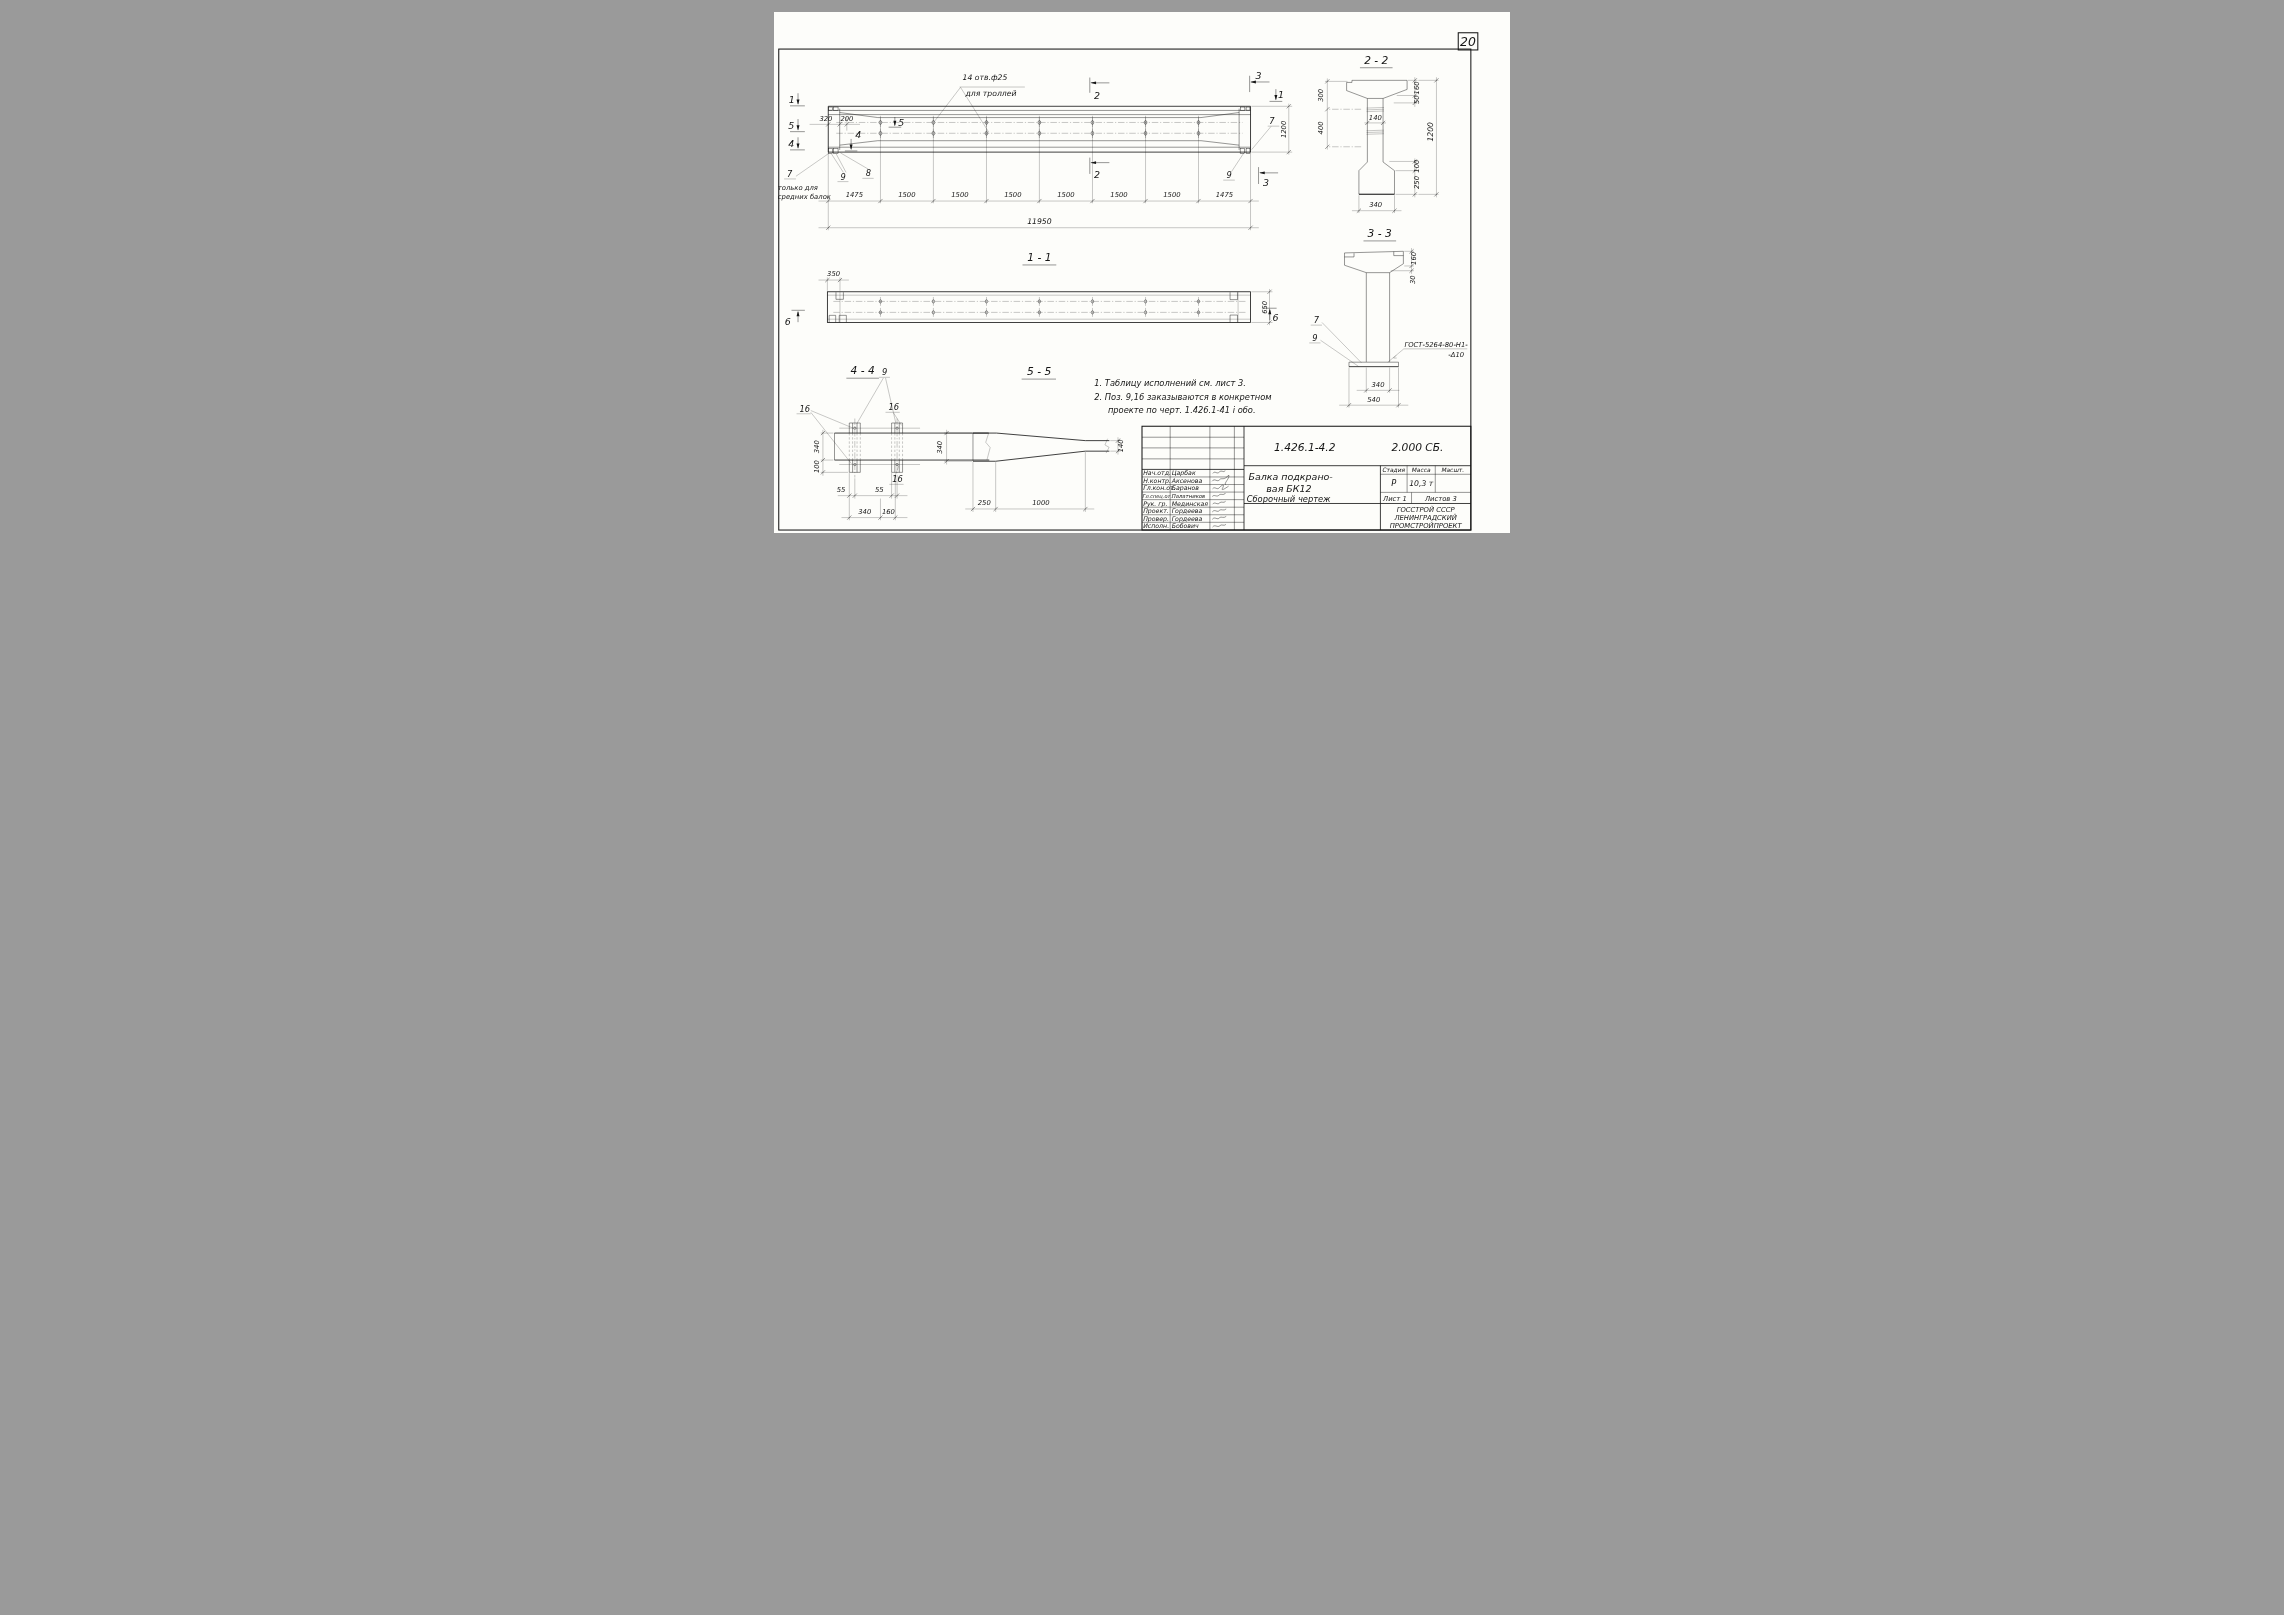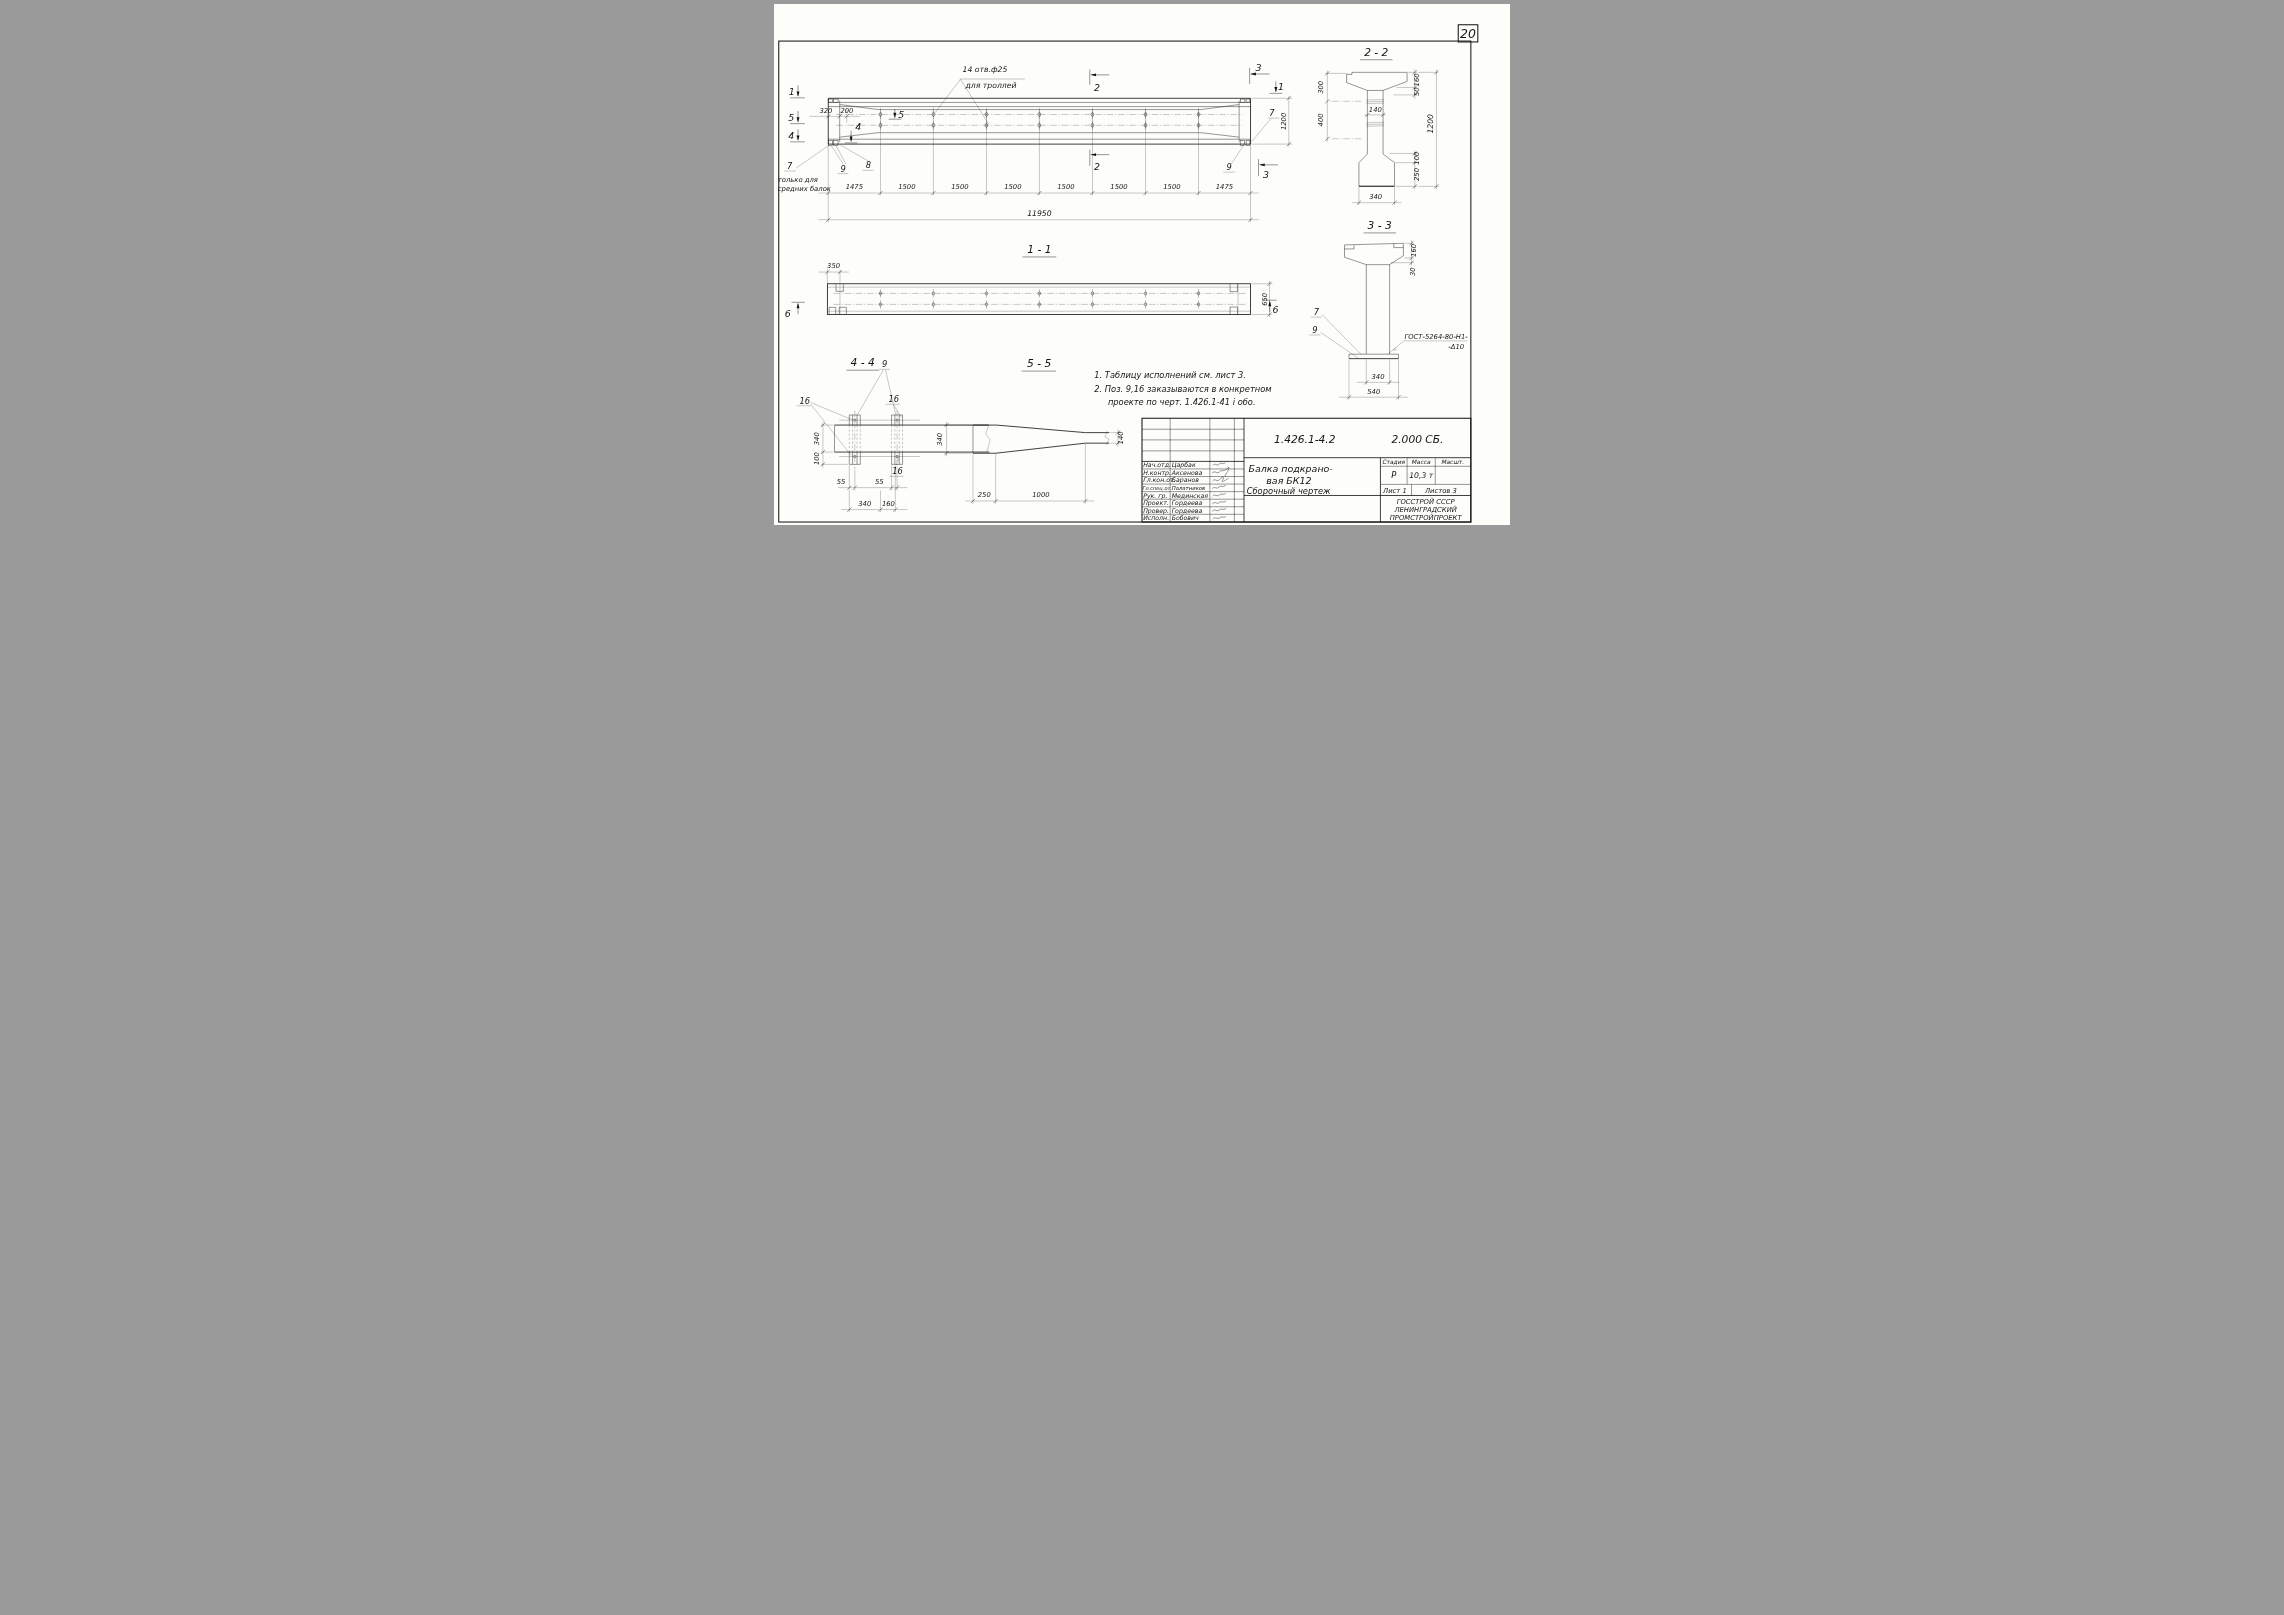--- a/index.html
+++ b/index.html
@@ -1,16 +1,16 @@
 <!DOCTYPE html>
 <html style="font-size:7.4px"><head>
 <meta charset="utf-8">
 <style>
   html,body{margin:0;padding:0;background:#9a9a9a;}
-  .page{width:100%;max-width:736px;margin:4px auto;background:#a16207;}
+  .page{width:100%;max-width:736px;margin:12px auto;background:#a16207;}
   svg{display:block;width:100%;height:auto;background:#fdfdfa;}
   svg text{font-family:"DejaVu Sans",sans-serif;font-style:italic;fill:#151515;}
   .w1{stroke:#151515;stroke-width:1.6;fill:none;}
   .w2{stroke:#151515;stroke-width:3;fill:none;}
   .w3{stroke:#151515;stroke-width:5.5;fill:none;}
   .w4{stroke:#151515;stroke-width:7;fill:none;}
   .dd{stroke-dasharray:44 12 8 12;}
   .dsh{stroke-dasharray:16 12;}
   .fl{fill:#151515;stroke:none;}
   .mid{text-anchor:middle;}

